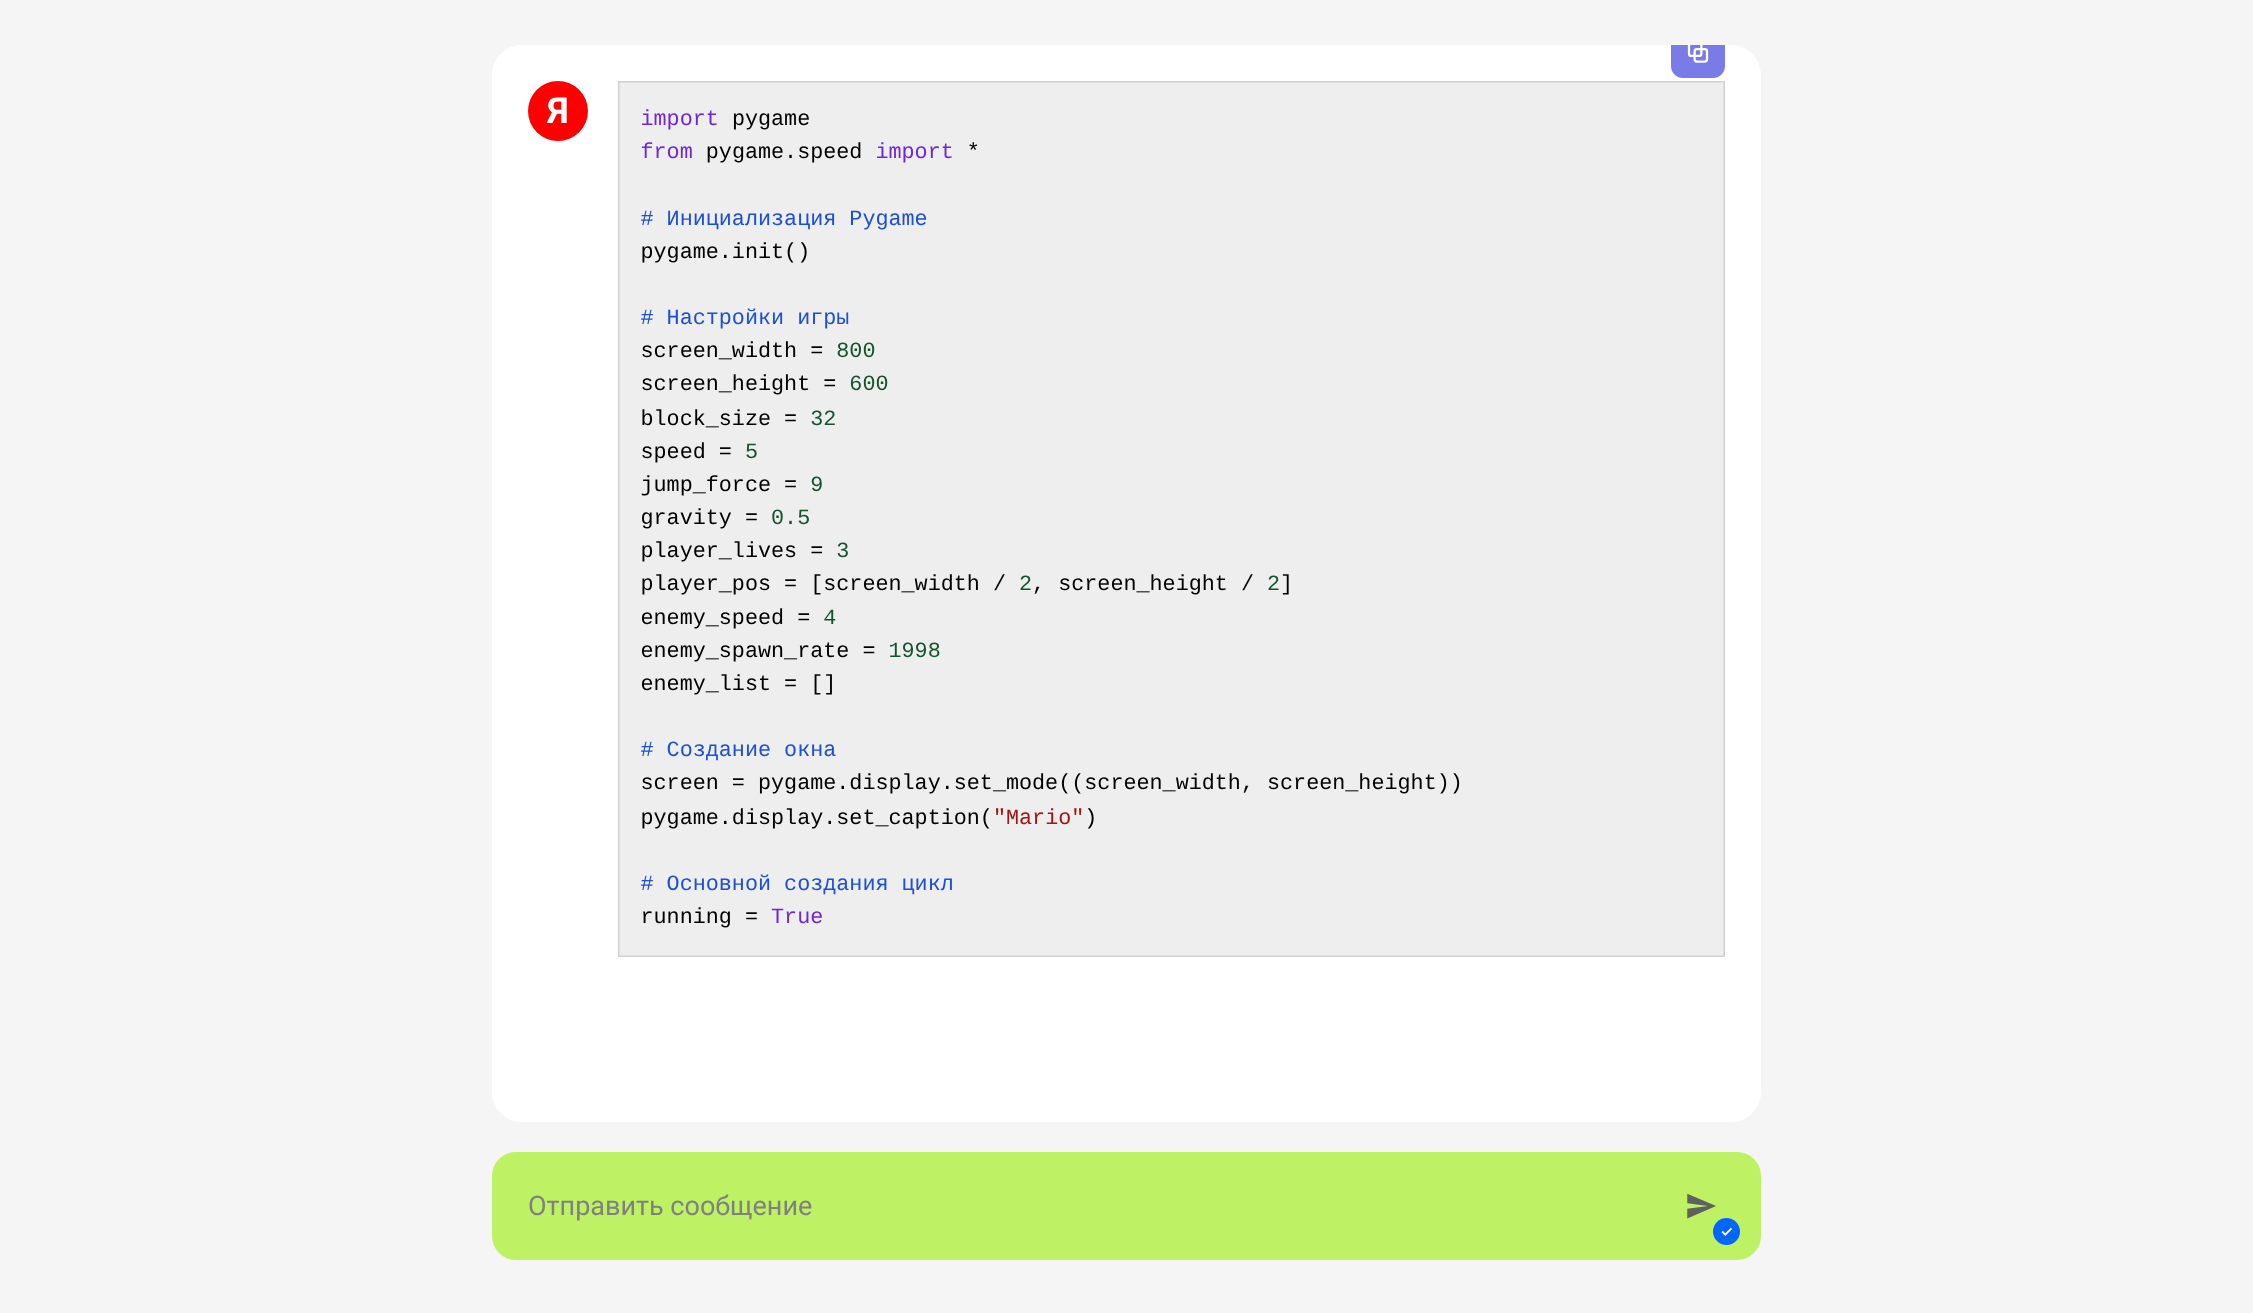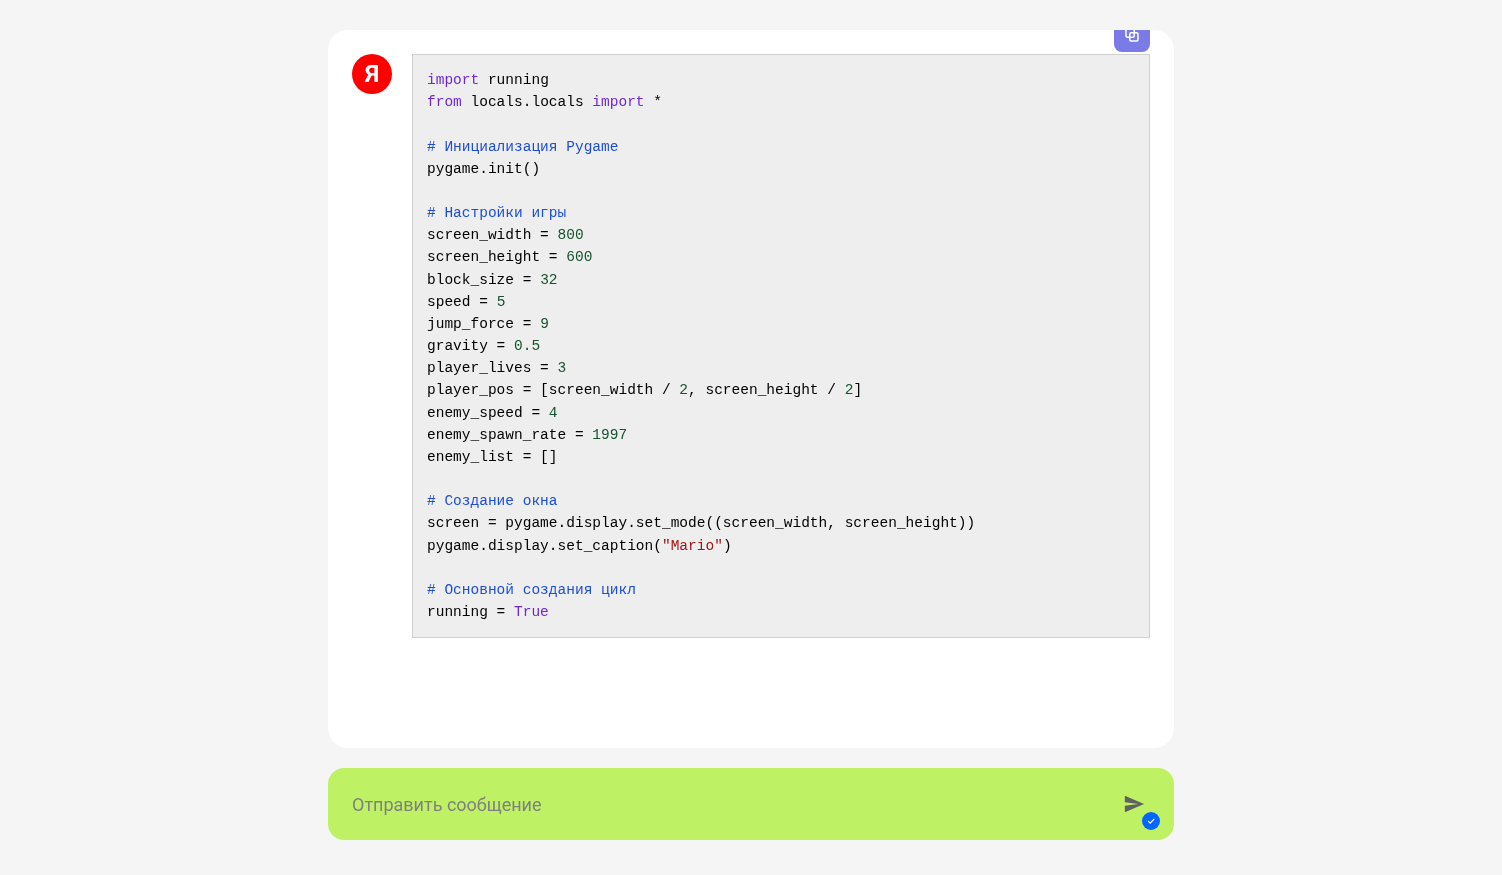--- a/index.html
+++ b/index.html
@@ -178,37 +178,37 @@
     </div>
     <div class="message-content">
 
       <div class="code-block-wrapper">
         <button class="copy-button">
           <svg viewBox="0 0 24 24">
             <rect x="9" y="9" width="11" height="11" rx="2"></rect>
             <rect x="4" y="4" width="11" height="11" rx="2"></rect>
           </svg>
         </button>
-        <pre class="code-block" id="code-block"><span class="kw">import</span><span> running</span>
-<span class="kw">from</span><span> locals.locals </span><span class="kw">import</span><span> *</span>
+        <pre class="code-block" id="code-block"><span class="kw">import</span><span> pygame</span>
+<span class="kw">from</span><span> pygame.speed </span><span class="kw">import</span><span> *</span>
 <span></span>
 <span class="cm"># Инициализация Pygame</span>
 <span>pygame.init()</span>
 <span></span>
 <span class="cm"># Настройки игры</span>
 <span>screen_width = </span><span class="num">800</span>
 <span>screen_height = </span><span class="num">600</span>
 <span>block_size = </span><span class="num">32</span>
 <span>speed = </span><span class="num">5</span>
 <span>jump_force = </span><span class="num">9</span>
 <span>gravity = </span><span class="num">0.5</span>
 <span>player_lives = </span><span class="num">3</span>
 <span>player_pos = [screen_width / </span><span class="num">2</span><span>, screen_height / </span><span class="num">2</span><span>]</span>
 <span>enemy_speed = </span><span class="num">4</span>
-<span>enemy_spawn_rate = </span><span class="num">1997</span>
+<span>enemy_spawn_rate = </span><span class="num">1998</span>
 <span>enemy_list = []</span>
 <span></span>
 <span class="cm"># Создание окна</span>
 <span>screen = pygame.display.set_mode((screen_width, screen_height))</span>
 <span>pygame.display.set_caption(</span><span class="str">"Mario"</span><span>)</span>
 <span></span>
 <span class="cm"># Основной создания цикл</span>
 <span>running = </span><span class="kw">True</span></pre>
       </div>
     </div>

